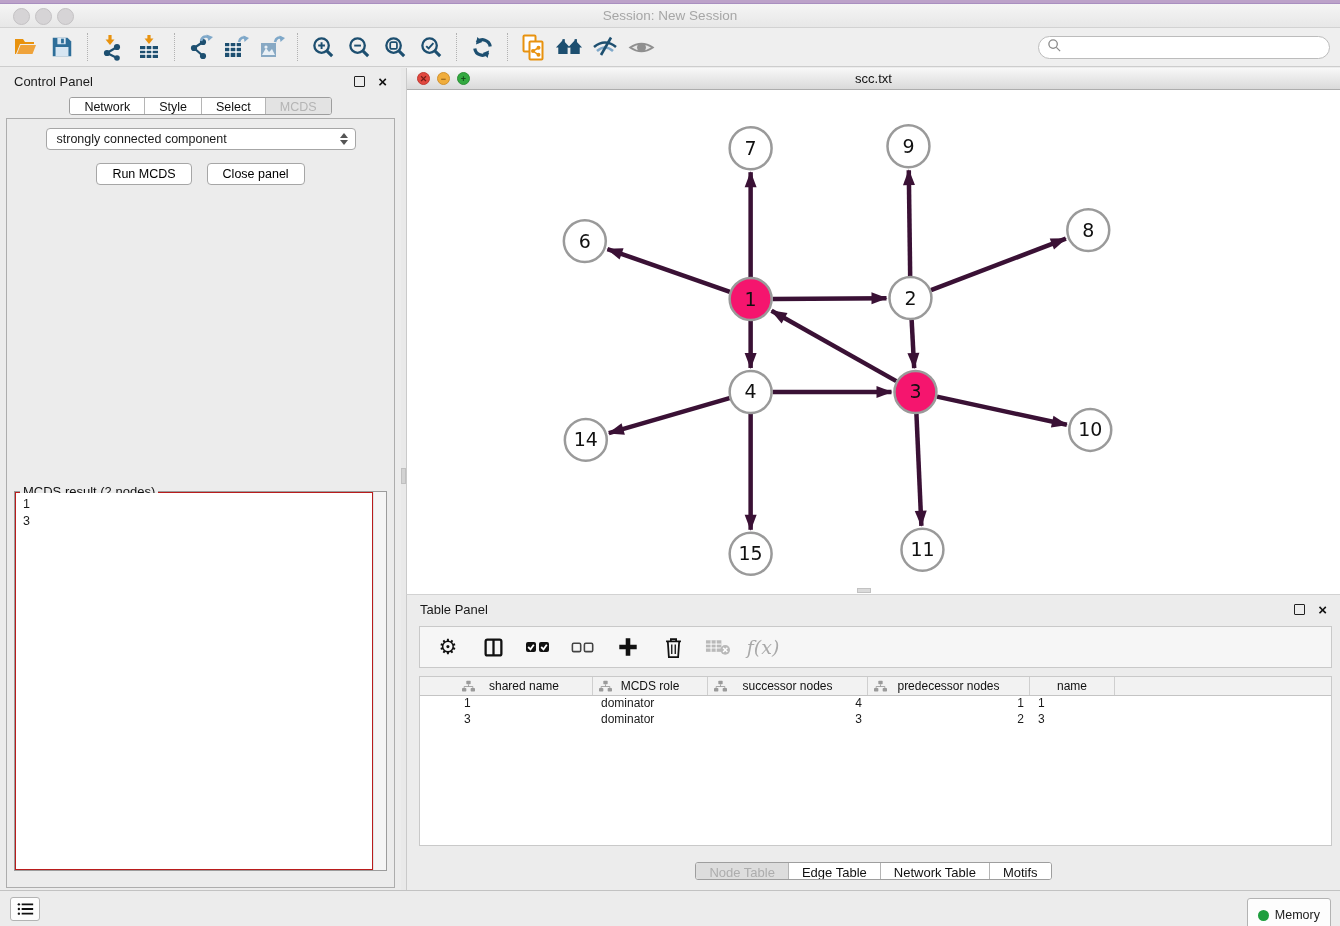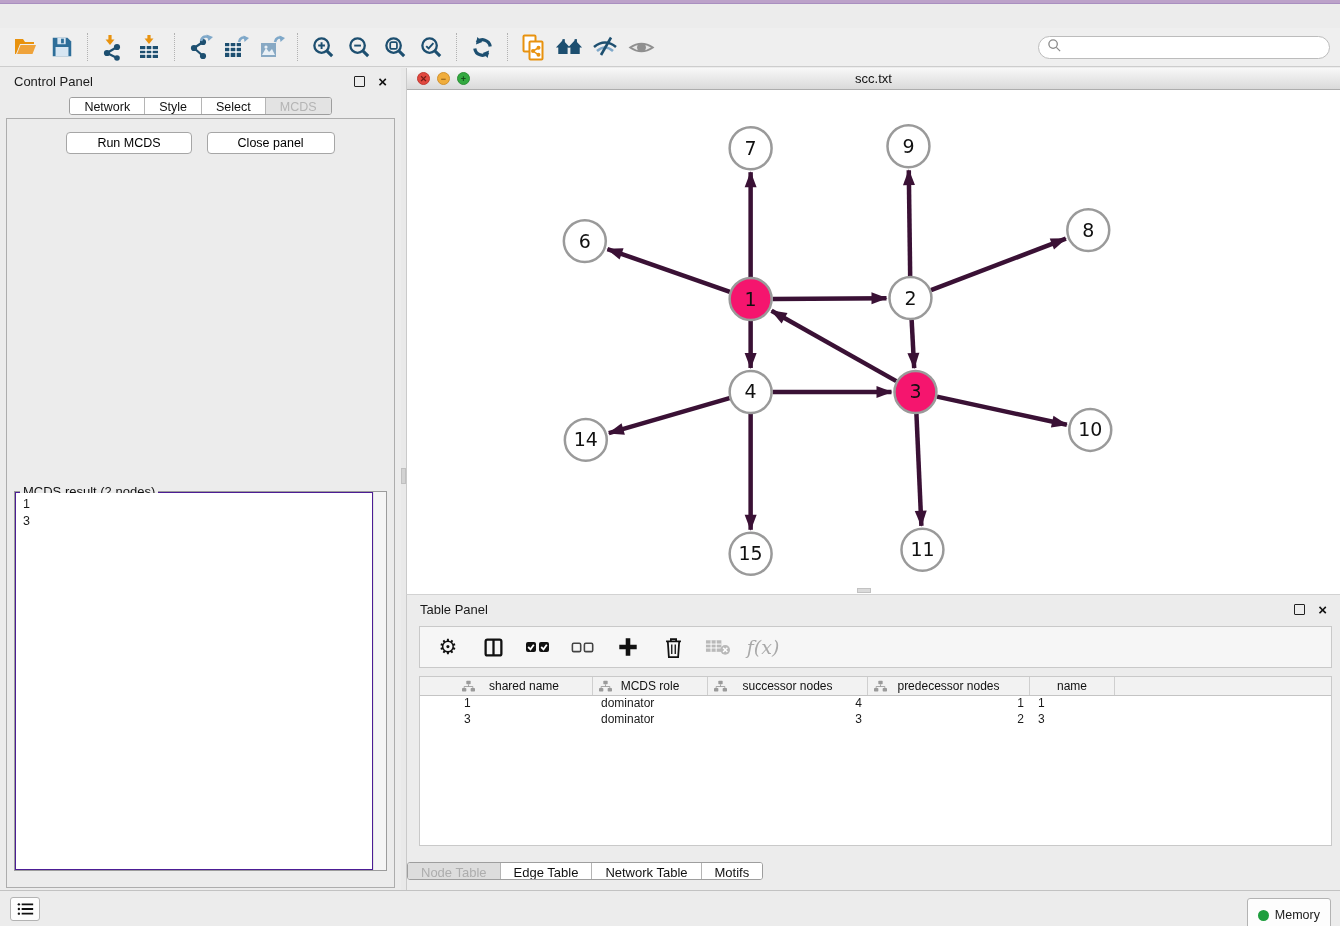--- a/index.html
+++ b/index.html
@@ -44,24 +44,24 @@
   .cp-body { position:absolute; top:50px; left:6px; right:6px; bottom:2px; border:1px solid #adadad; background:#ececec; }
   .opt-label { margin-top:19px; text-align:center; font-size:13px; }
   .dropdown { width:310px; height:22px; margin:9px auto 0; background:#fff; border:1px solid #a6a6a6;
               border-radius:4px; display:flex; align-items:center; padding-left:10px; cursor:pointer; }
   .dropdown .val { flex:1; font-size:12.5px; }
   .stepper { width:18px; display:flex; flex-direction:column; align-items:center; gap:2px; padding-right:4px; }
   .stepper i { width:0; height:0; border-left:4px solid transparent; border-right:4px solid transparent; }
   .stepper .up { border-bottom:5px solid #555; }
   .stepper .down { border-top:5px solid #555; }
   .btn-row { margin-top:13px; display:flex; justify-content:center; gap:15px; }
-  .cp-btn { height:22px; padding:0 30px; font-size:12.5px; background:#fff; border:1px solid #a6a6a6;
+  .cp-btn { height:22px; padding:0 15px; font-size:12.5px; background:#fff; border:1px solid #a6a6a6;
             border-radius:4px; cursor:pointer; font-family:"Liberation Sans",sans-serif; }
   .result-box { position:absolute; left:7px; right:7px; top:372px; bottom:16px;
-                border:1px solid #9c9c9c; background:#4c1d95; }
+                border:1px solid #9c9c9c; background:#b91c1c; }
   .result-legend { position:absolute; top:-8px; left:5px; background:#ececec; padding:0 3px; font-size:13px; color:#111; }
   .result-text { position:absolute; left:1px; right:14px; top:1px; bottom:1px; background:#fff;
                  font-size:12.5px; line-height:17px; padding:3px 7px; white-space:pre-line; }
   .result-scroll { position:absolute; top:0; right:0; bottom:0; width:13px; background:#f5f5f5; border-left:1px solid #e3e3e3; }
 
   
   .v-splitter { position:absolute; left:401px; top:0; bottom:0; width:5px; background:#e9e9e9; cursor:col-resize; }
   .v-handle { position:absolute; top:400px; left:0; width:5px; height:16px; background:#d2d2d2; border:1px solid #c0c0c0; }
 
   
@@ -89,40 +89,48 @@
   .fx { font-family:"DejaVu Serif", serif; font-style:italic; font-size:19px; color:#a9a9a9; }
   .tp-table { position:absolute; top:81px; left:12px; right:8px; bottom:44px; background:#fff; border:1px solid #c9c9c9; }
   .thead { display:flex; height:19px; background:#f2f2f2; border-bottom:1px solid #c4c4c4; }
   .th { position:relative; display:flex; align-items:center; justify-content:center;
         border-right:1px solid #cfcfcf; font-size:12px; color:#111; }
   .th svg { position:absolute; left:5px; }
   .tr { display:flex; height:16px; font-size:12px; }
   .td { overflow:hidden; white-space:nowrap; }
   .c0 { width:137px;margin-left:36px; } .c1 { width:115px; } .c2 { width:160px; } .c3 { width:162px; } .c4 { width:85px; }
   .a-left { text-align:left; padding-left:8px; } .a-right { text-align:right; padding-right:6px; }
-  .tp-tabs { position:absolute; bottom:10px; left:0; width:100%; display:flex; }
+  .tp-tabs { position:absolute; bottom:10px; left:0; width:100%; display:flex; justify-content:center; }
   .tp-tabs .seg { font-size:13px; padding:0 13px; }
   .tp-tabs .seg.active { background:#ddd; color:#adadad; }
 
   
   .statusbar { position:absolute; bottom:0; left:0; right:0; height:36px; background:#ececec; border-top:1px solid #c2c2c2; }
   .sb-left-btn { position:absolute; left:10px; top:6px; width:30px; height:24px; background:#fdfdfd;
                  border:1px solid #b3b3b3; border-radius:3px; display:flex; align-items:center; justify-content:center; cursor:pointer; }
   .memory-btn { position:absolute; right:9px; top:7px; height:14px; background:#fdfdfd; border:1px solid #b3b3b3;
                 border-radius:3px; display:flex; align-items:center; gap:6px; padding:16px 10px; cursor:pointer; }
   .memory-dot { width:11px; height:11px; border-radius:50%; background:#1e9e3e; }
   .memory-label { font-size:12.5px; }
 </style>
 </head>
 <body>
 
 <div class="screen">
 
   <div class="top-strip"></div>
 
+  <div class="titlebar">
+    <div class="traffic-inactive">
+      <span></span>
+      <span></span>
+      <span></span>
+    </div>
+    <div class="main-title">Session: New Session</div>
+  </div>
 
   <div class="toolbar">
     <div class="tbtn">
       <span>
         <svg width="26" height="26" viewBox="0 0 26 26">
             <path fill="#E8920E" d="M2 5h8l2 3h9v2H7l-4 10H2z"></path>
             <path fill="#EFA33B" d="M7.5 11H23l-3.5 9H4z"></path>
           </svg>
       </span>
     </div>
@@ -320,20 +328,27 @@
       </div>
       <div class="cp-tabs">
         <div class="seg-group">
           <span class="seg">Network</span>
           <span class="seg">Style</span>
           <span class="seg">Select</span>
           <span class="seg active">MCDS</span>
         </div>
       </div>
       <div class="cp-body">
+        <div class="dropdown">
+          <span class="val">strongly connected component</span>
+          <span class="stepper">
+              <i class="up"></i>
+              <i class="down"></i>
+            </span>
+        </div>
         <div class="btn-row">
           <button class="cp-btn">Run MCDS</button>
           <button class="cp-btn">Close panel</button>
         </div>
         <div class="result-box">
           <span class="result-legend">MCDS result (2 nodes)</span>
           <div class="result-text">1
 3</div>
           <div class="result-scroll"></div>
         </div>

